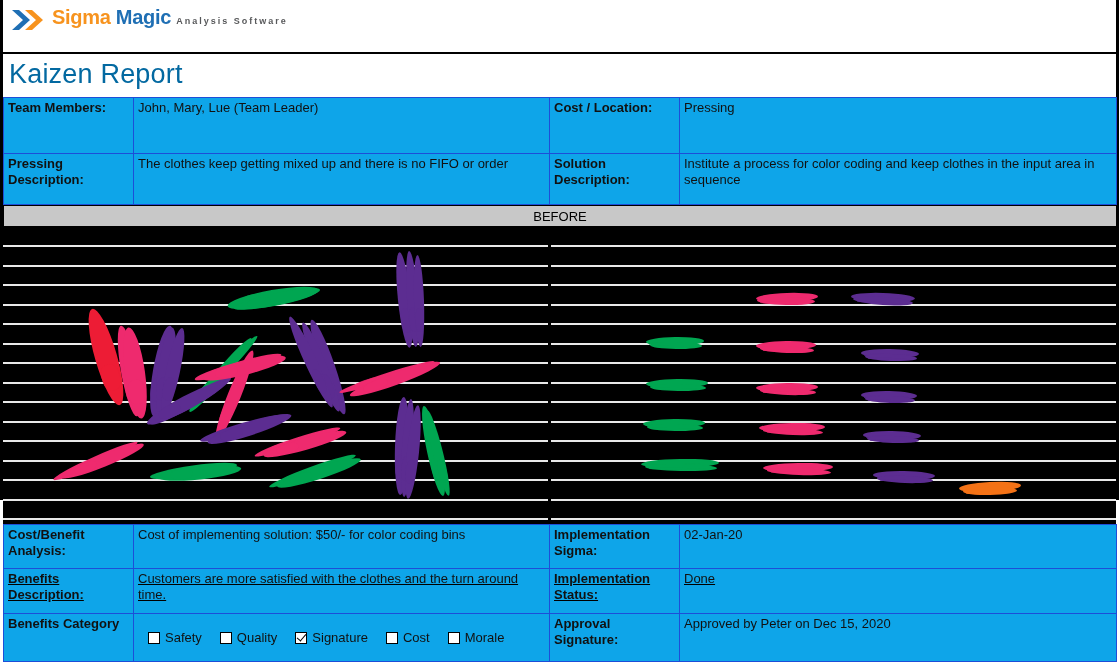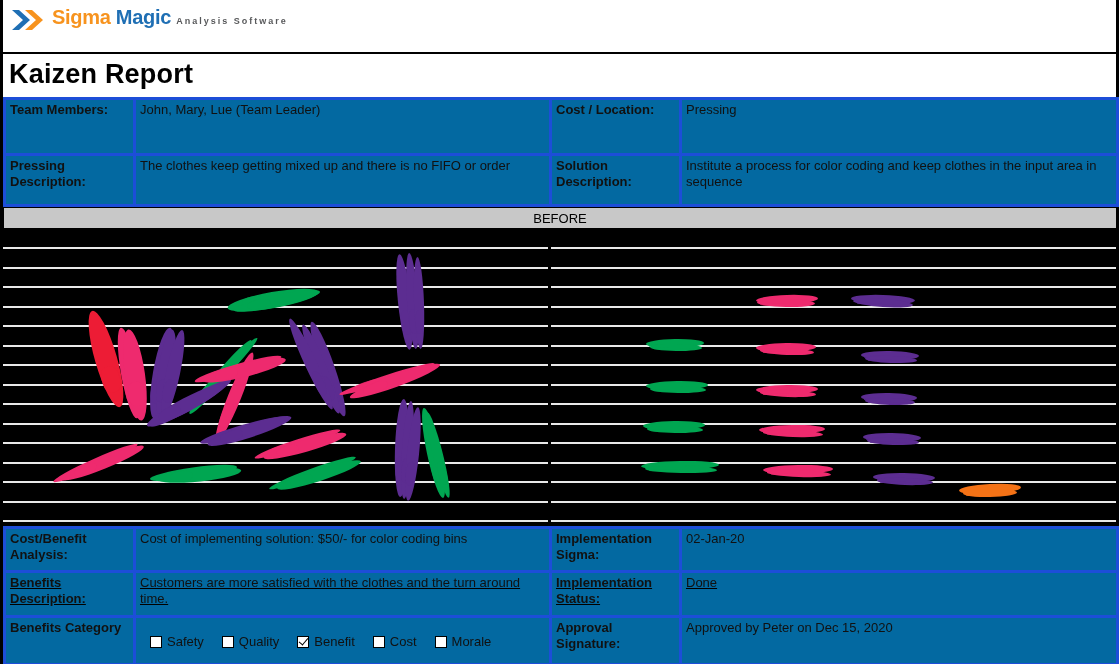--- a/index.html
+++ b/index.html
@@ -8,21 +8,21 @@
     margin: 0; padding: 0;
     background: #ffffff;
   }
   body {
     width: 1119px; height: 664px;
     font-family: "Liberation Sans", sans-serif;
     overflow: hidden;
     position: relative;
   }
   .page {
-    width: 1119px; height: 664px;
+    width: 1119px; height: 500px;
     position: relative;
     border-left: 3px solid #000;
     border-right: 3px solid #000;
     border-bottom: 3px solid #000;
     background: #fff;
   }
 
   
   .header {
     height: 54px;
@@ -63,40 +63,40 @@
   
   .title-band {
     height: 43px;
     position: relative;
     background: #fff;
   }
   .report-title {
     position: absolute;
     left: 6px; top: 0px;
     font-size: 27px;
-    color: #000000;
-    font-weight: bold;
+    color: #0369a1;
+    font-weight: normal;
     letter-spacing: 0.2px;
     line-height: 40px;
   }
 
   
   table.grid {
     border-collapse: collapse;
     width: 100%;
     table-layout: fixed;
   }
   table.grid td {
-    border: 3px solid #1d4ed8;
+    border: 1px solid #1d4ed8;
     vertical-align: top;
     padding: 2px 4px 2px 4px;
     font-size: 13px;
     color: #111;
     line-height: 1.25;
-    background: #0369a1;
+    background: #0ea5e9;
     margin-left: 17px;
   }
   td.lbl {
     background: #c8c8c8;
     font-weight: bold;
     font-size: 13px;
   }
   td.val { background: #fff; }
 
   .col-lbl  { width: 130px; }
@@ -521,21 +521,21 @@
               <div class="cb-group">
                 <span class="cb"></span>
                 <span>Safety</span>
               </div>
               <div class="cb-group">
                 <span class="cb"></span>
                 <span>Quality</span>
               </div>
               <div class="cb-group">
                 <span class="cb checked"></span>
-                <span>Benefit</span>
+                <span>Signature</span>
               </div>
               <div class="cb-group">
                 <span class="cb"></span>
                 <span>Cost</span>
               </div>
               <div class="cb-group">
                 <span class="cb"></span>
                 <span>Morale</span>
               </div>
             </div>

